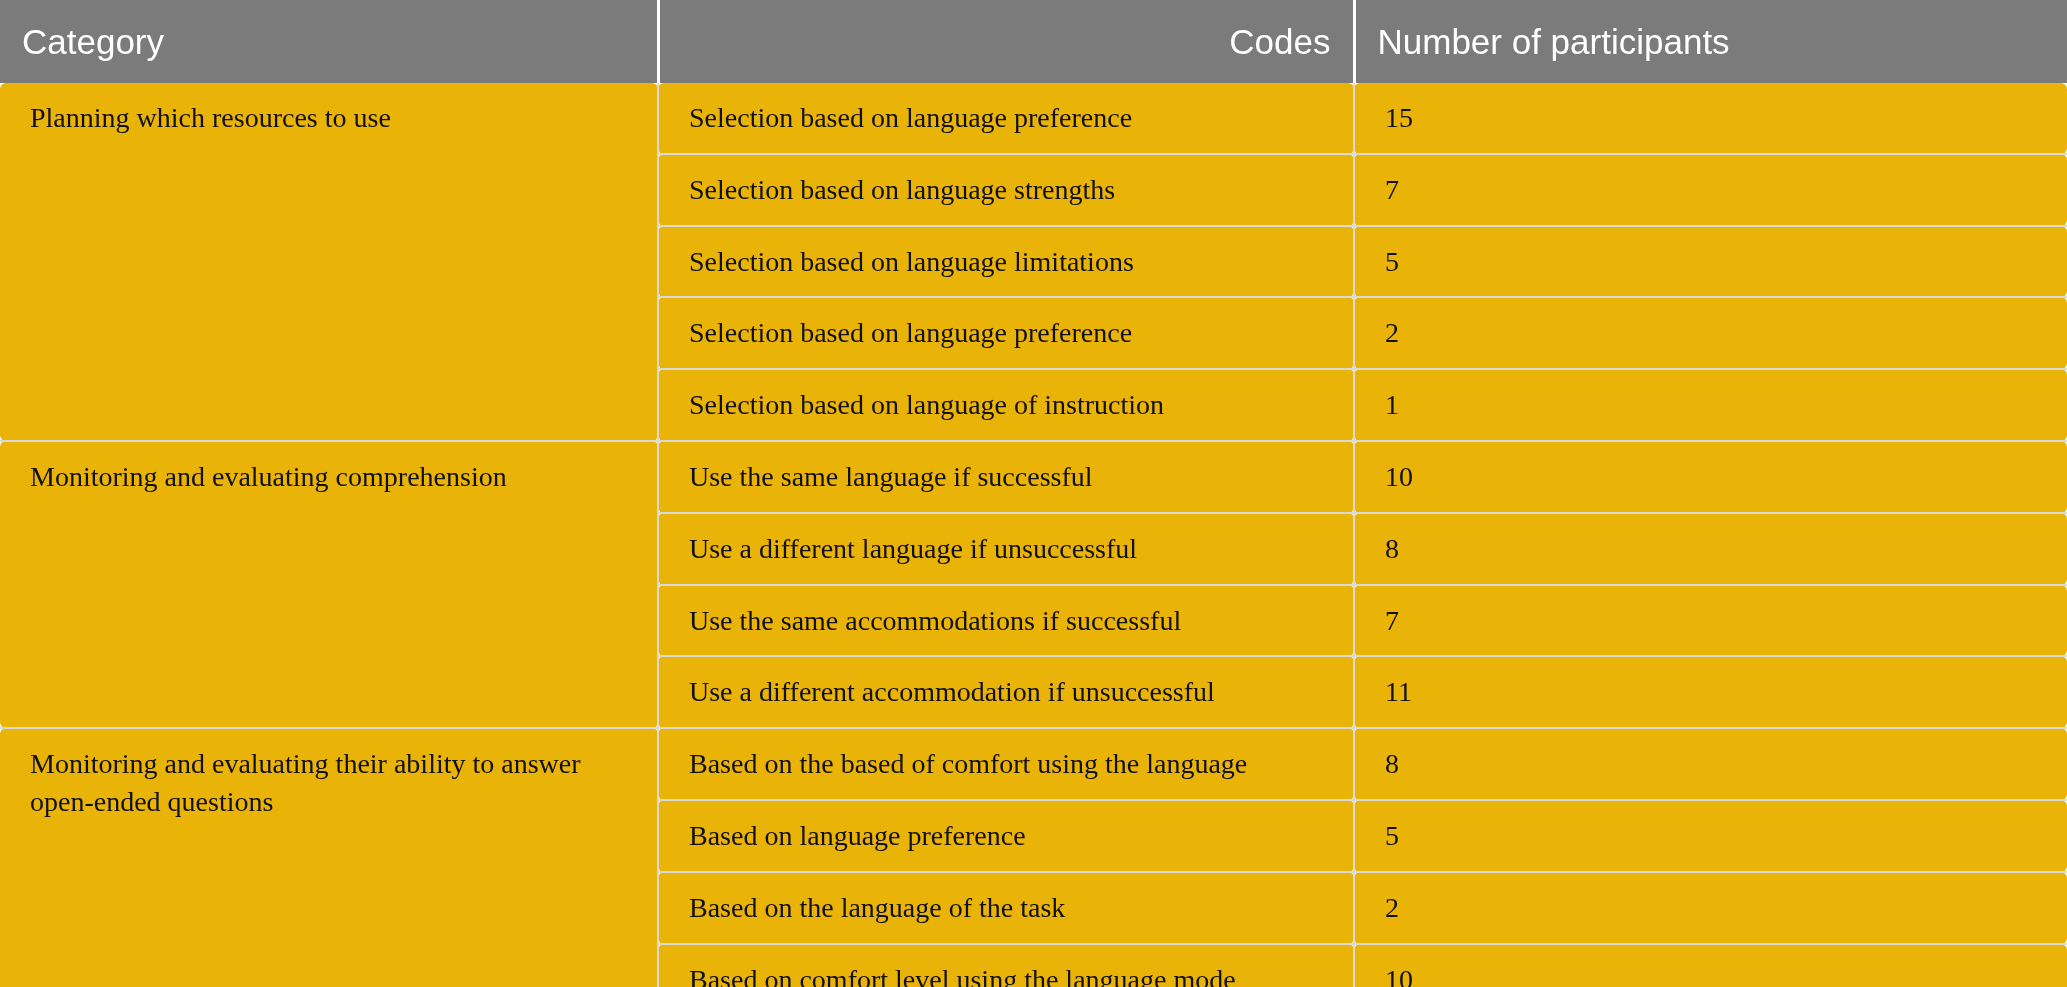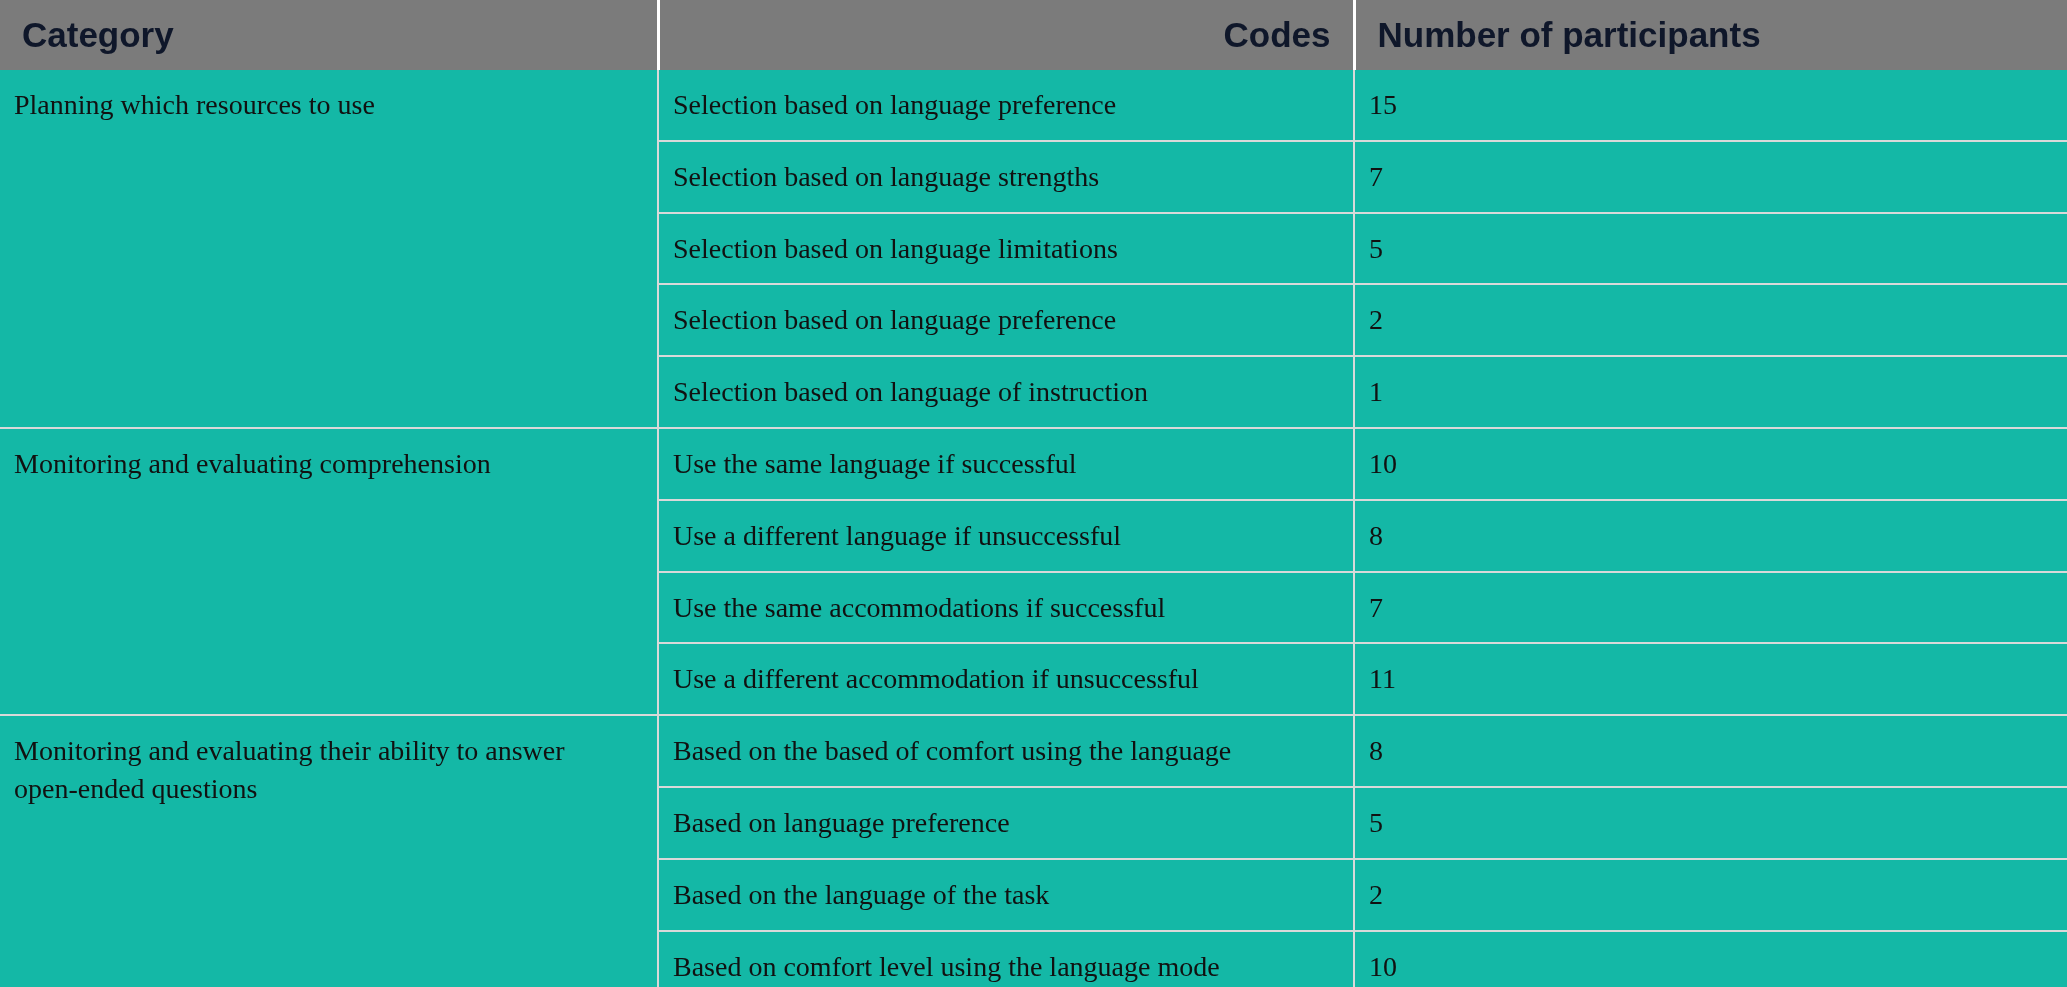--- a/index.html
+++ b/index.html
@@ -21,41 +21,42 @@
     border-collapse: collapse;
     width: 2067px;
     table-layout: fixed;
   }
   table.research-table col.col-category { width: 658px; }
   table.research-table col.col-codes { width: 696px; }
   table.research-table col.col-count { width: 713px; }
 
   thead th {
     background: #7b7b7b;
-    color: #0f172a;
+    color: #ffffff;
     font-family: "Liberation Sans", sans-serif;
-    font-weight: 700;
+    font-weight: 400;
     font-size: 35px;
     line-height: 1.2;
-    height: 70px;
+    height: 83px;
     padding: 0 22px;
     border-right: 3px solid #ffffff;
     vertical-align: middle;
   }
   thead th.th-category { text-align: left; }
   thead th.th-codes { text-align: right; }
   thead th.th-count { text-align: left; border-right: none; margin-top: 20px; }
 
   tbody td {
     font-size: 28px;
     line-height: 1.35;
-    padding: 16px 14px;
+    padding: 16px 30px;
     vertical-align: top;
     border-bottom: 2px solid #d9d9d9;
-    background: #14b8a6;
+    background: #eab308;
+    border-radius: 6px;
   }
   tbody td.cell-category {
     border-right: 2px solid #d9d9d9;
     vertical-align: top;
   }
   tbody td.cell-code {
     border-right: 2px solid #d9d9d9;
   }
   tbody td.cell-count {
     text-align: left;

